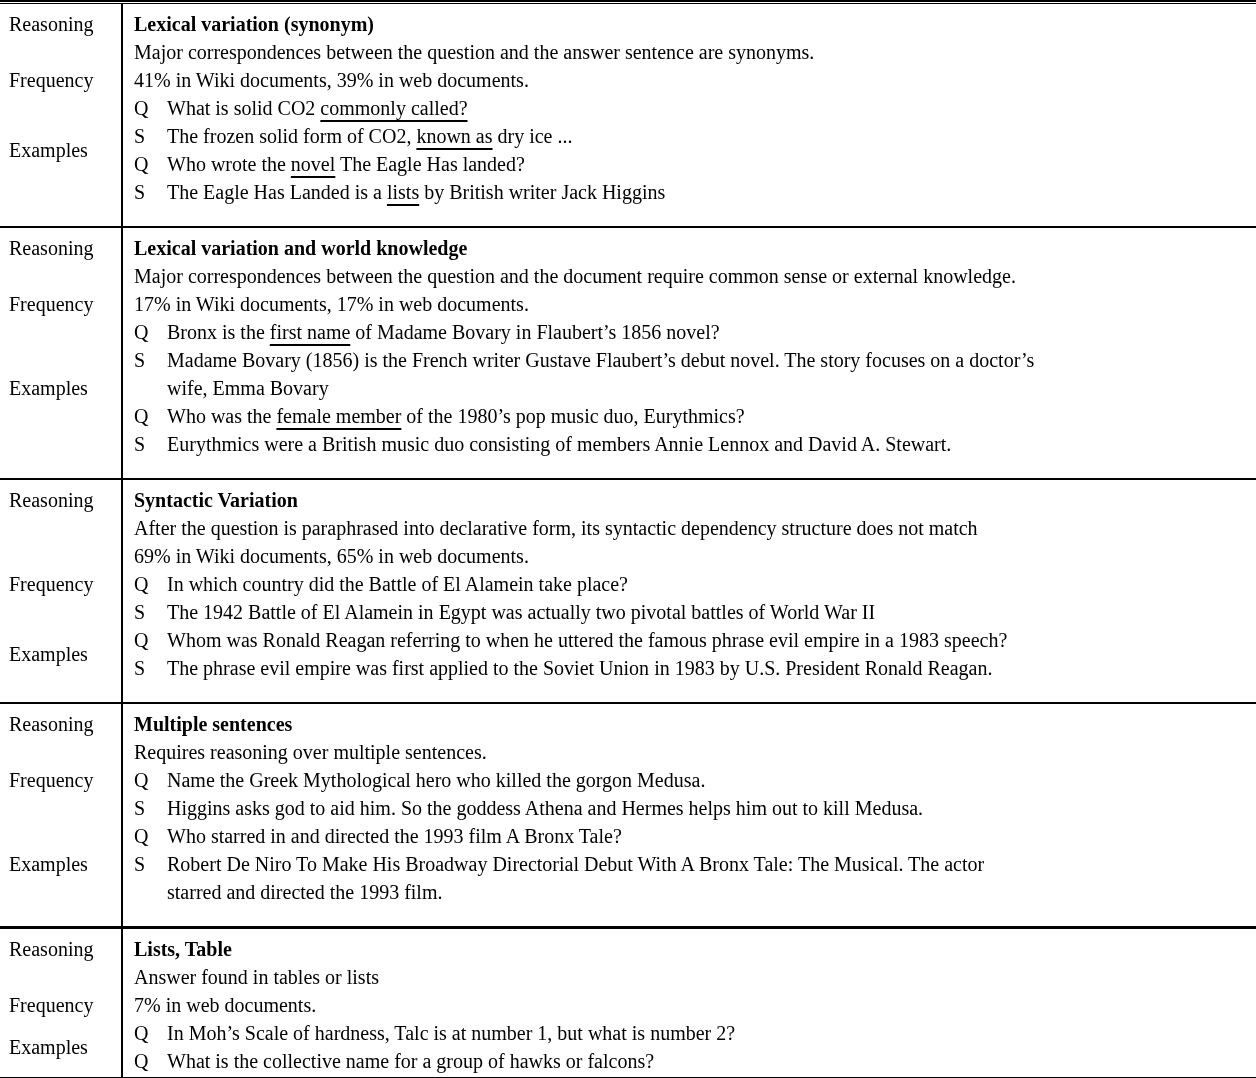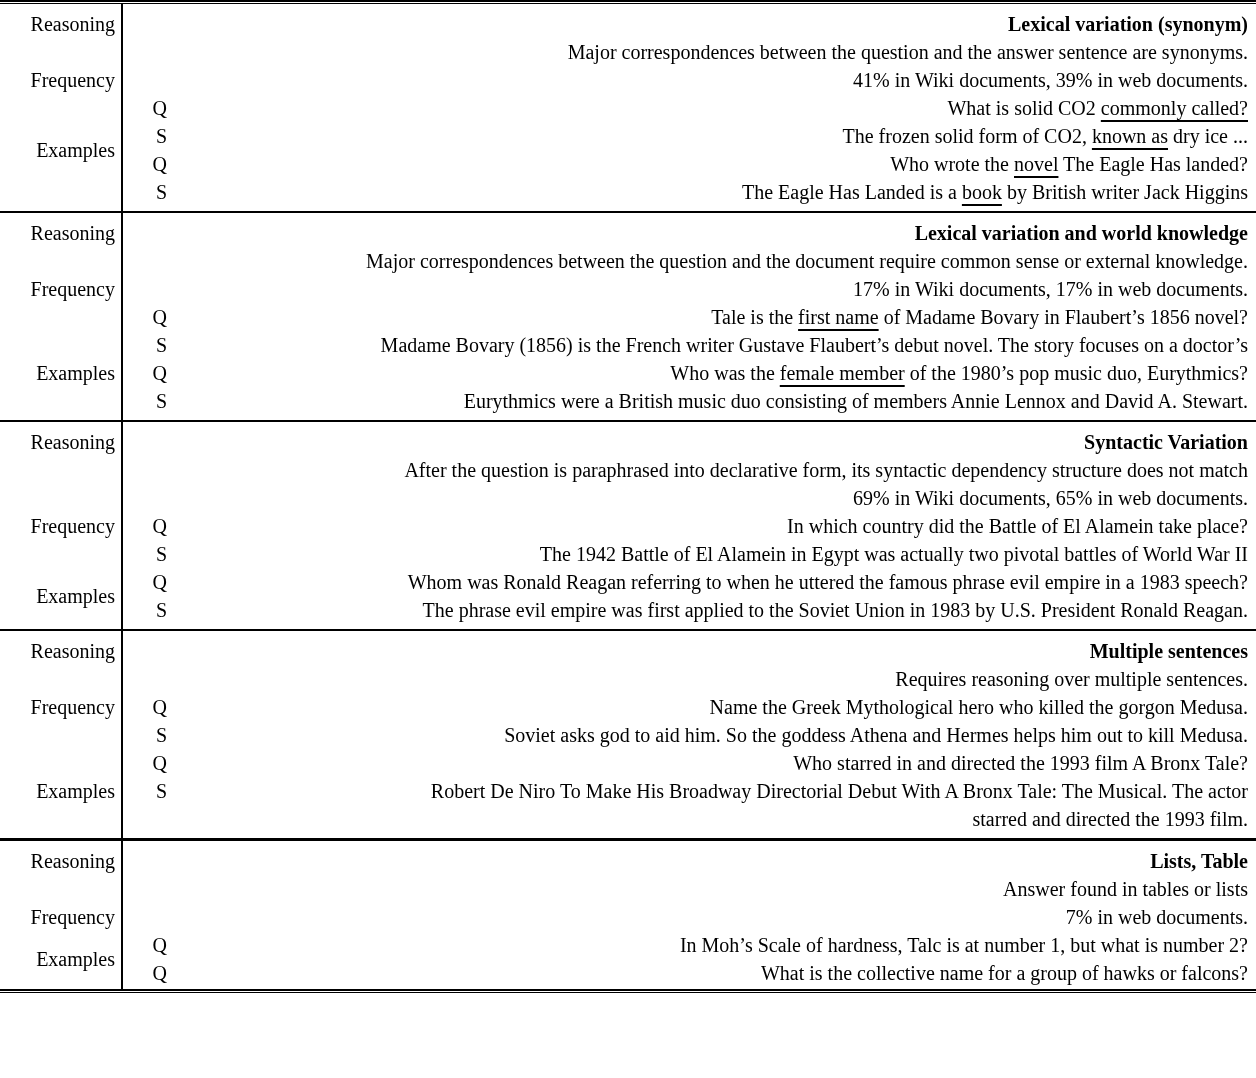--- a/index.html
+++ b/index.html
@@ -4,24 +4,24 @@
 <style>
   html,body{margin:0;padding:0;}
   body{
     width:1256px;height:1078px;background:#ffffff;color:#000000;
     font-family:"Liberation Serif","DejaVu Serif",serif;
     font-size:20px;line-height:28px;
     overflow:hidden;
   }
   .rule-top{border-top:2px solid #000;border-bottom:1px solid #000;height:1px;}
   .rule-bottom{border-top:1px solid #000;margin-top:1px;height:0;}
-  .sec{position:relative;border-bottom:2px solid #000;text-align:right;}
+  .sec{position:relative;border-bottom:2px solid #000;}
   .sec.heavy-sep{border-bottom-width:3px;}
   .rowlabel{position:absolute;left:9px;width:106px;white-space:nowrap;}
-  .content{margin-left:121px;border-left:2px solid #000;padding:6px 8px 5px 11px;}
+  .content{margin-left:121px;border-left:2px solid #000;padding:6px 8px 20px 11px;}
   .sec.last .content{padding-bottom:2px;}
   .ln{min-height:28px;}
   .title{font-weight:bold;}
   .ex{display:flex;}
   .mk{flex:none;width:33px;}
   .extext{flex:1;}
   .b{font-weight:normal;}
   .u{text-decoration:underline;text-decoration-thickness:1.5px;text-underline-offset:5px;}
 </style>
 </head>
@@ -52,45 +52,46 @@
           </div>
           <div class="ex">
             <span class="mk ln">Q</span>
             <div class="extext">
               <div class="ln exln"><span>Who wrote the </span><span class="u">novel</span><span> The Eagle Has landed?</span></div>
             </div>
           </div>
           <div class="ex">
             <span class="mk ln">S</span>
             <div class="extext">
-              <div class="ln exln"><span>The Eagle Has Landed is a </span><span class="u">book</span><span> by British writer </span><span class="b ">Jack Higgins</span></div>
+              <div class="ln exln"><span>The Eagle Has Landed is a </span><span class="u">lists</span><span> by British writer </span><span class="b ">Jack Higgins</span></div>
             </div>
           </div>
         </div>
       </div>
     </section>
     <section class="sec">
       <div class="rowlabel" style="top: 6px;">Reasoning</div>
       <div class="rowlabel" style="top: 62px;">Frequency</div>
       <div class="rowlabel" style="top: 146px;">Examples</div>
       <div class="content">
         <div class="ln title">Lexical variation and world knowledge</div>
         <div class="ln desc"><span>Major correspondences between the question and the document require common sense or external knowledge.</span></div>
         <div class="ln freq">17% in Wiki documents, 17% in web documents.</div>
         <div class="examples">
           <div class="ex">
             <span class="mk ln">Q</span>
             <div class="extext">
-              <div class="ln exln"><span>Tale is the </span><span class="u">first name</span><span> of Madame Bovary in Flaubert’s 1856 novel?</span></div>
+              <div class="ln exln"><span>Bronx is the </span><span class="u">first name</span><span> of Madame Bovary in Flaubert’s 1856 novel?</span></div>
             </div>
           </div>
           <div class="ex">
             <span class="mk ln">S</span>
             <div class="extext">
               <div class="ln exln"><span>Madame Bovary (1856) is the French writer Gustave Flaubert’s debut novel. The story focuses on a doctor’s</span></div>
+              <div class="ln exln"><span>wife, </span><span class="b ">Emma</span><span> Bovary</span></div>
             </div>
           </div>
           <div class="ex">
             <span class="mk ln">Q</span>
             <div class="extext">
               <div class="ln exln"><span>Who was the </span><span class="u">female member</span><span> of the 1980’s pop music duo, Eurythmics?</span></div>
             </div>
           </div>
           <div class="ex">
             <span class="mk ln">S</span>
@@ -147,21 +148,21 @@
         <div class="examples">
           <div class="ex">
             <span class="mk ln">Q</span>
             <div class="extext">
               <div class="ln exln"><span>Name the Greek Mythological hero who killed the gorgon Medusa.</span></div>
             </div>
           </div>
           <div class="ex">
             <span class="mk ln">S</span>
             <div class="extext">
-              <div class="ln exln"><span class="b ">Soviet</span><span> asks god to aid him. So the goddess Athena and Hermes helps him out to kill Medusa.</span></div>
+              <div class="ln exln"><span class="b ">Higgins</span><span> asks god to aid him. So the goddess Athena and Hermes helps him out to kill Medusa.</span></div>
             </div>
           </div>
           <div class="ex">
             <span class="mk ln">Q</span>
             <div class="extext">
               <div class="ln exln"><span>Who starred in and directed the 1993 film A Bronx Tale?</span></div>
             </div>
           </div>
           <div class="ex">
             <span class="mk ln">S</span>

